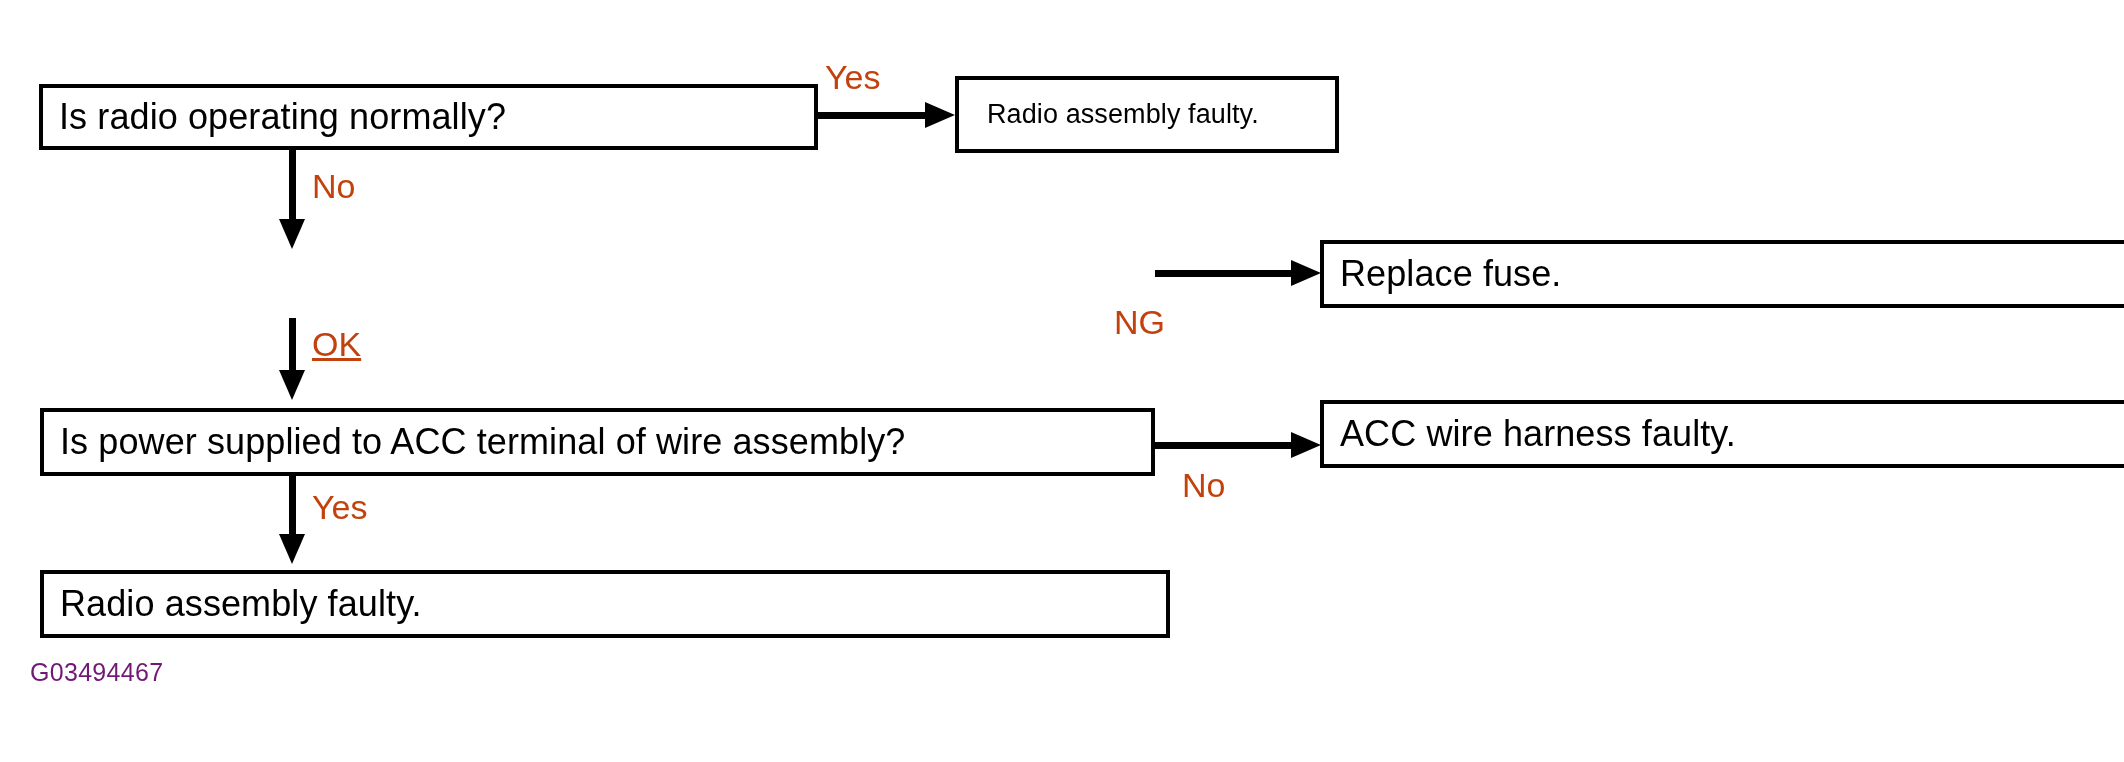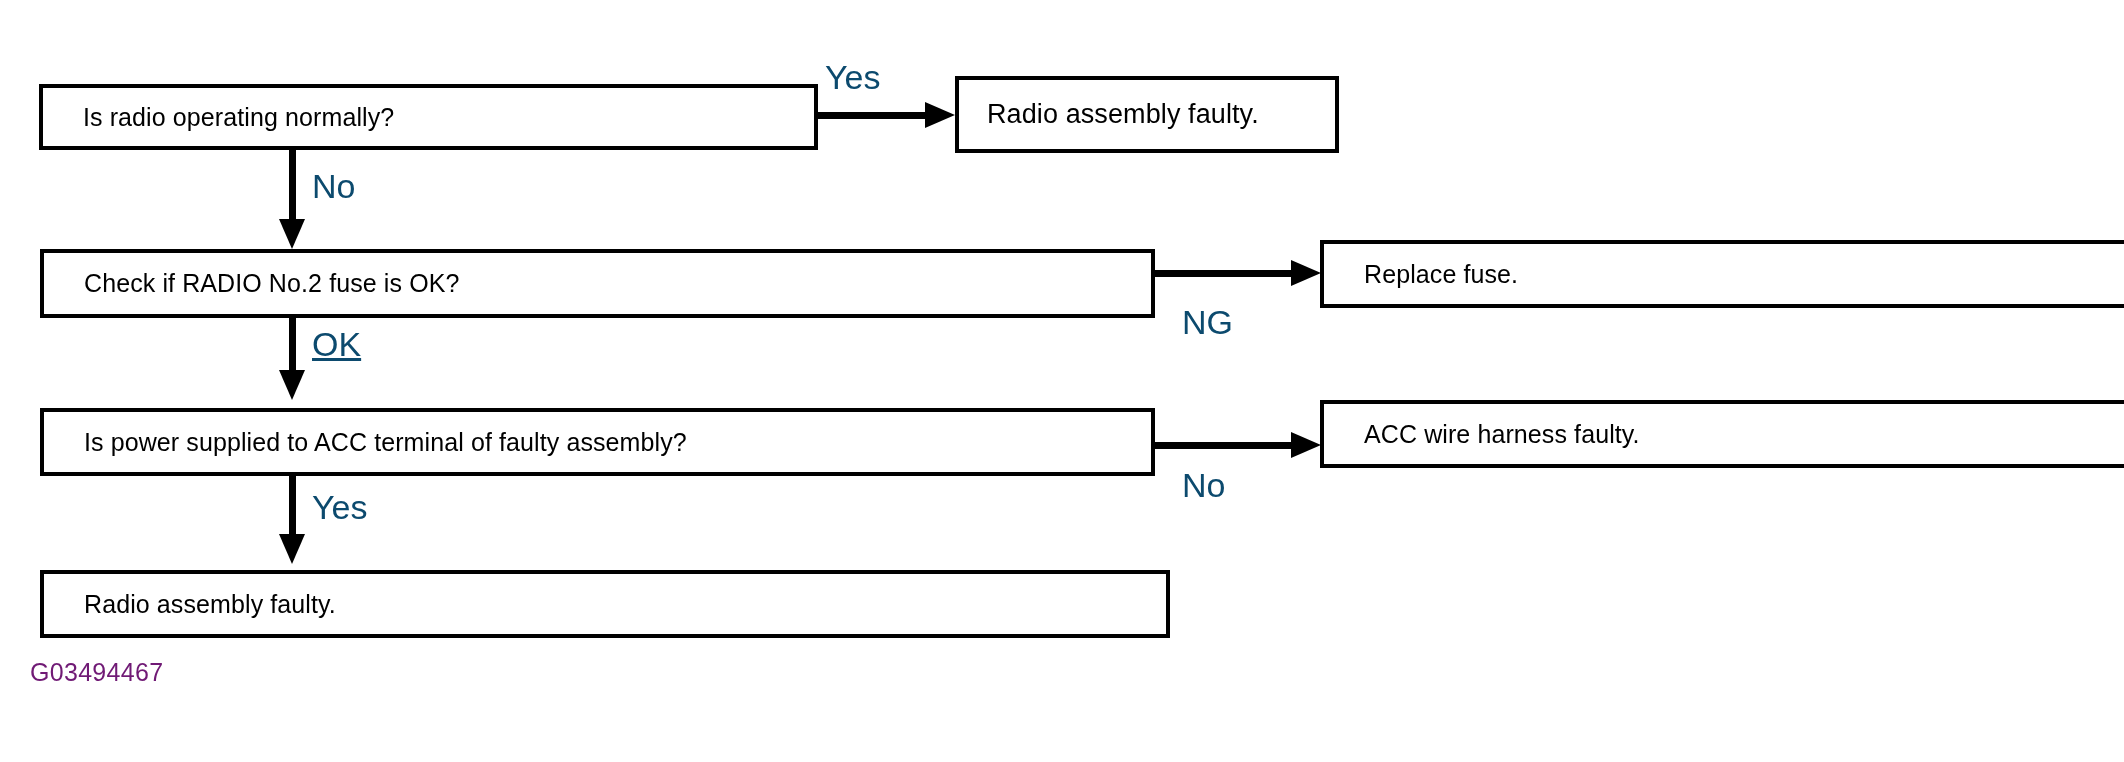--- a/index.html
+++ b/index.html
@@ -21,22 +21,22 @@
   .node {
     position: absolute;
     box-sizing: border-box;
     border: 4px solid #000000;
     background: #ffffff;
     display: flex;
     align-items: center;
   }
   .node .node-text {
     display: block;
-    padding-left: 40px;
-    font-size: 25px;
+    padding-left: 16px;
+    font-size: 36px;
     line-height: 1.05;
     letter-spacing: 0.1px;
     white-space: nowrap;
     color: #000000;
   }
   .node.small .node-text {
     font-size: 27px;
     padding-left: 28px;
   }
   
@@ -64,21 +64,21 @@
     height: 0;
     border-left: 13px solid transparent;
     border-right: 13px solid transparent;
     border-top: 30px solid #000000;
   }
   .edge-label {
     position: absolute;
     font-size: 34px;
     line-height: 1;
     white-space: nowrap;
-    color: #0c4a6e;
+    color: #c2410c;
   }
   .caption {
     position: absolute;
     font-size: 25px;
     line-height: 1;
     letter-spacing: 0.3px;
     white-space: nowrap;
     color: #701a75;
   }
 </style>
@@ -96,38 +96,35 @@
   <div class="edge-label" style="left:825px; top:60px;">Yes</div>
 
   <div class="node small" style="left:955px; top:76px; width:384px; height:77px;">
     <span class="node-text">Radio assembly faulty.</span>
   </div>
 
   <div class="v-line" style="left:289px; top:150px; height:76px;"></div>
   <div class="arrow-down" style="left:279px; top:219px;"></div>
   <div class="edge-label" style="left:312px; top:169px;">No</div>
 
-  <div class="node" style="left:40px; top:249px; width:1115px; height:69px;">
-    <span class="node-text">Check if RADIO No.2 fuse is OK?</span>
-  </div>
 
   <div class="h-line" style="left:1155px; top:270px; width:140px;"></div>
   <div class="arrow-right" style="left:1291px; top:260px;"></div>
-  <div class="edge-label" style="left:1182px; top:305px;">NG</div>
+  <div class="edge-label" style="left:1114px; top:305px;">NG</div>
 
   <div class="node" style="left:1320px; top:240px; width:920px; height:68px;">
     <span class="node-text">Replace fuse.</span>
   </div>
 
   <div class="v-line" style="left:289px; top:318px; height:58px;"></div>
   <div class="arrow-down" style="left:279px; top:370px;"></div>
   <div class="edge-label" style="left:312px; top:327px;text-decoration:underline;">OK</div>
 
   <div class="node" style="left:40px; top:408px; width:1115px; height:68px;">
-    <span class="node-text">Is power supplied to ACC terminal of faulty assembly?</span>
+    <span class="node-text">Is power supplied to ACC terminal of wire assembly?</span>
   </div>
 
   <div class="h-line" style="left:1155px; top:442px; width:140px;"></div>
   <div class="arrow-right" style="left:1291px; top:432px;"></div>
   <div class="edge-label" style="left:1182px; top:468px;">No</div>
 
   <div class="node" style="left:1320px; top:400px; width:853px; height:68px;">
     <span class="node-text">ACC wire harness faulty.</span>
   </div>
 

